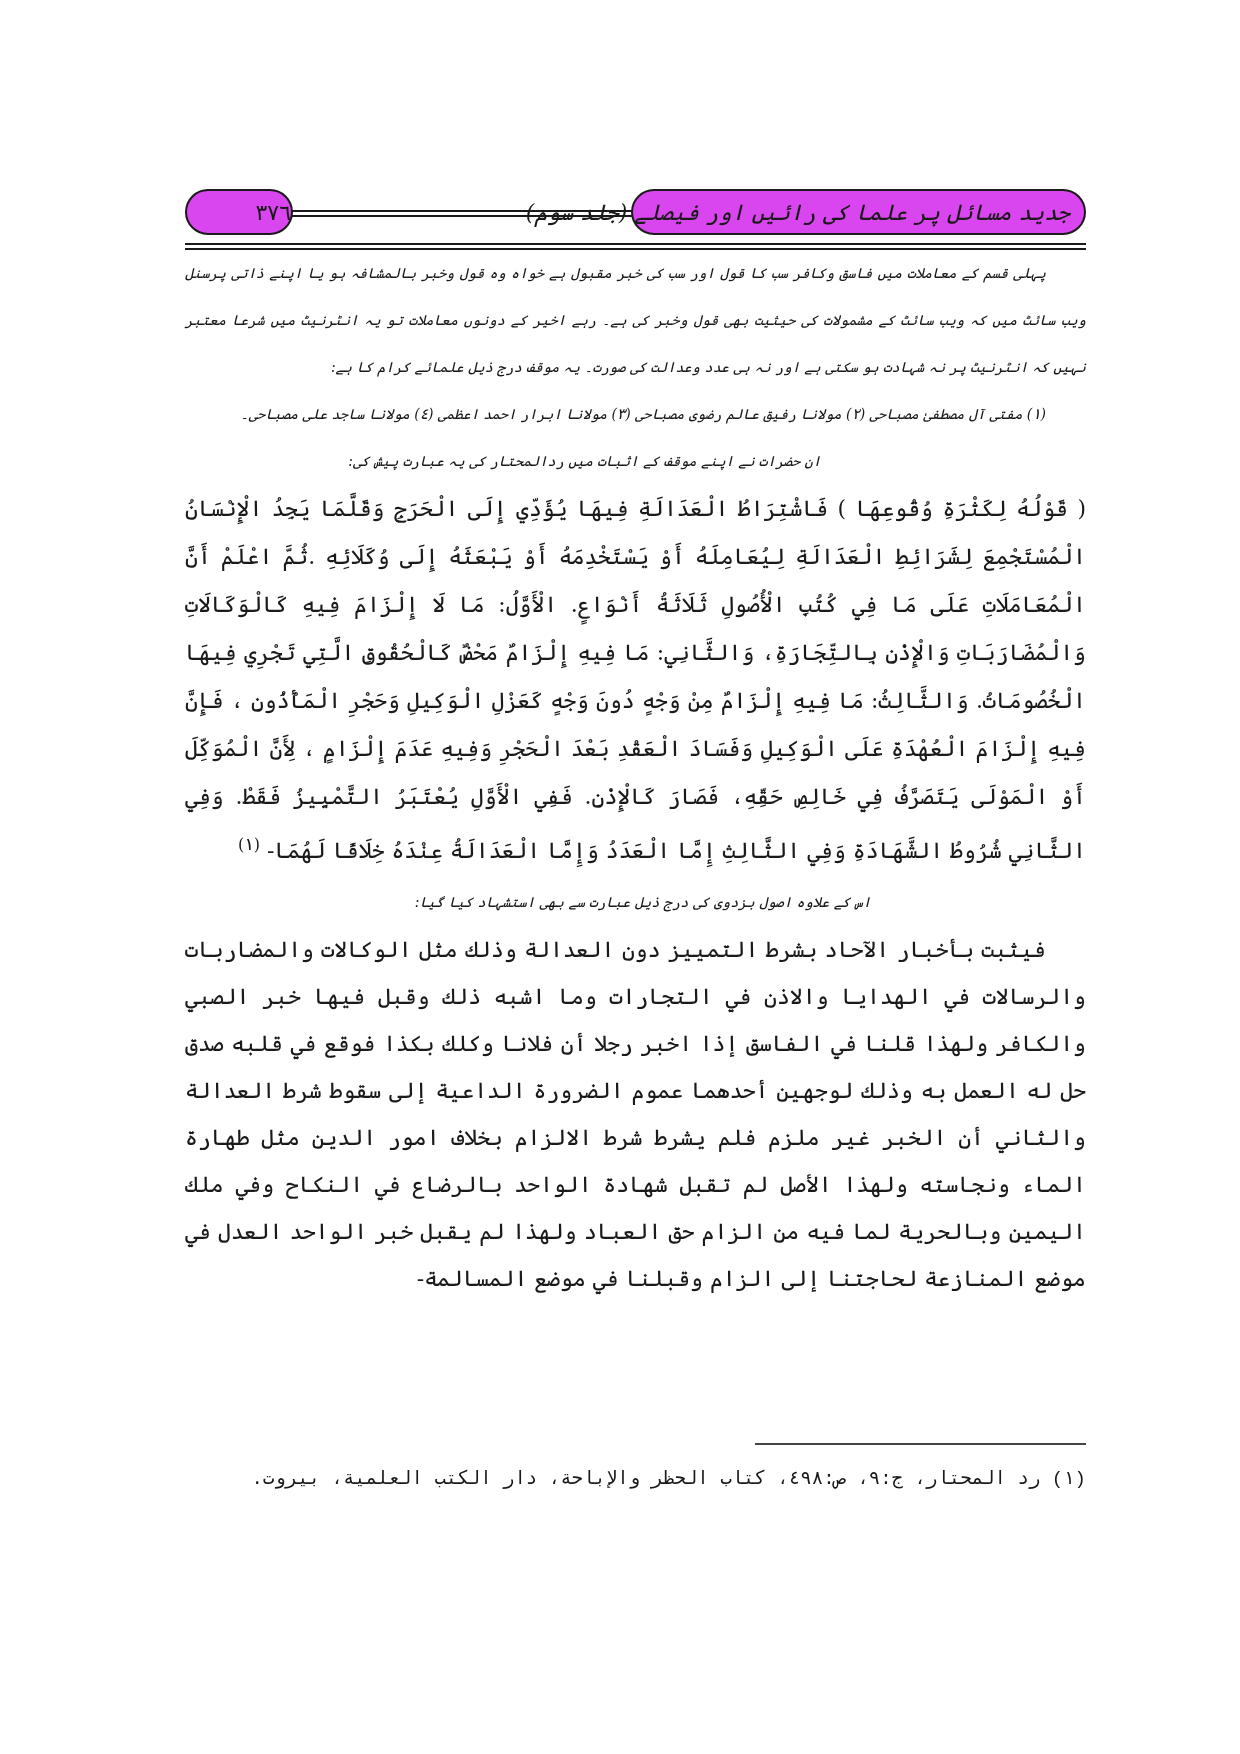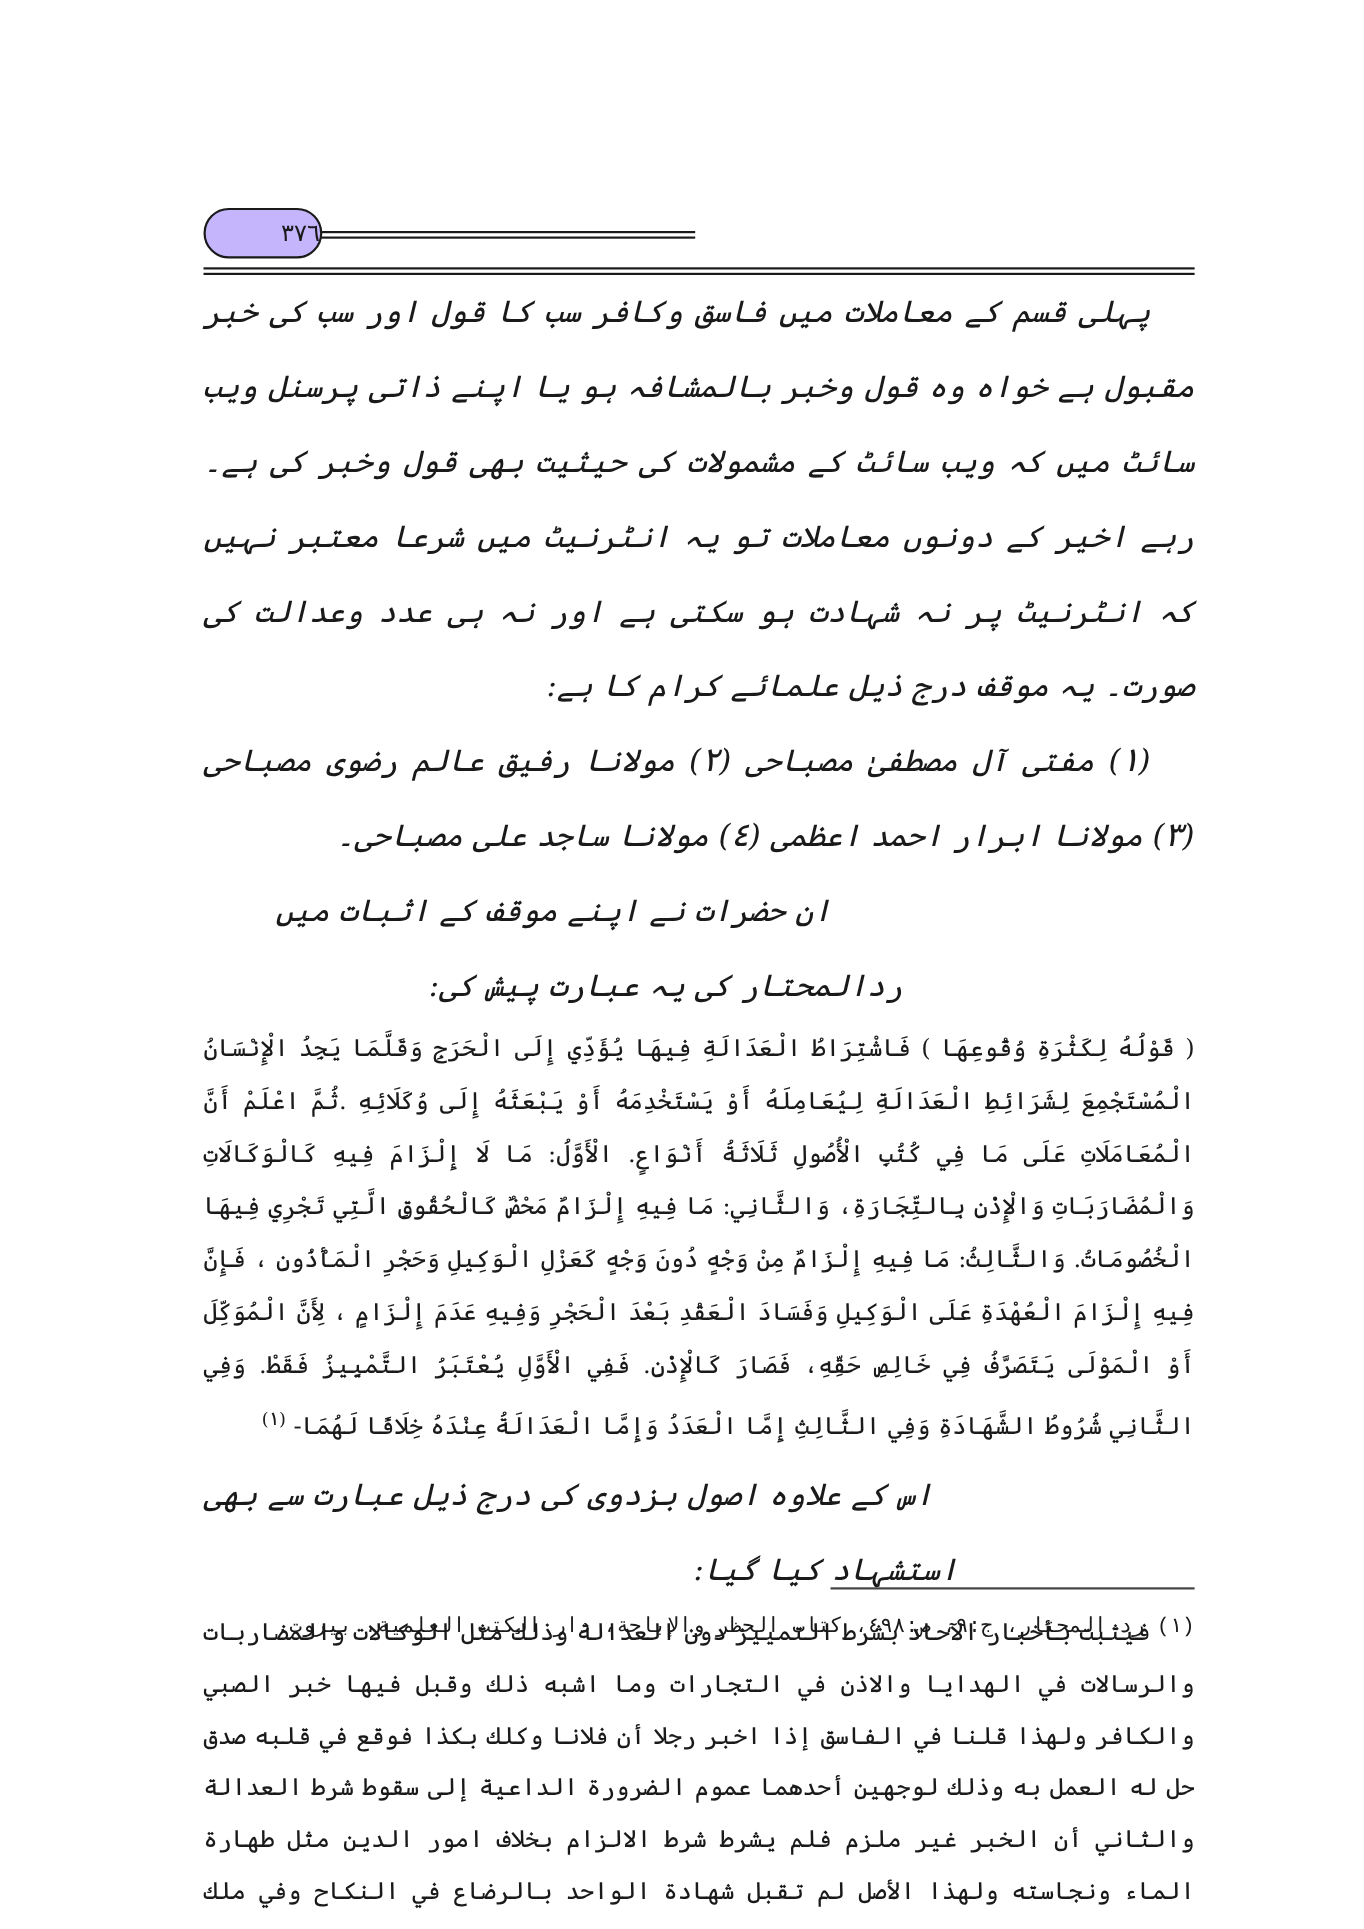--- a/index.html
+++ b/index.html
@@ -29,21 +29,21 @@
       top: 189px;
       width: 901px;
       height: 50px;
     }
     .pill {
       position: absolute;
       top: 0;
       height: 46px;
       border: 2px solid #1a1a1a;
       border-radius: 24px;
-      background: #c4b5fd;
+      background: #d946ef;
       display: flex;
       align-items: center;
       box-sizing: border-box;
     }
     .pill.page-no {
       left: 0;
       width: 108px;
       justify-content: flex-start;
       padding-left: 16px;
       font-size: 22px;
@@ -84,22 +84,22 @@
       position: absolute;
       left: 185px;
       width: 901px;
       top: 250px;
       direction: rtl;
     }
     p { margin: 0; }
     .urdu {
       font-family: "DejaVu Serif", serif;
       font-style: italic;
-      font-size: 28px;
-      line-height: 68px;
+      font-size: 14px;
+      line-height: 47px;
       text-align: justify;
       text-align-last: right;
     }
     .urdu.indent { text-indent: 40px; }
     .urdu.center-ish { padding-right: 215px; text-align: left; }
     .urdu.intro2 { padding-right: 265px; text-align: center; }
     .arabic {
       font-family: "DejaVu Serif", serif;
       font-size: 22px;
       line-height: 48px;
@@ -141,20 +141,23 @@
 </head>
 <body>
 
 <div class="page">
 
   <div class="header">
     <div class="pill page-no">
       <span>٣٧٦</span>
     </div>
     <div class="connector"></div>
+    <div class="pill book-title">
+      <span>جدید مسائل پر علما کی رائیں اور فیصلے (جلد سوم)</span>
+    </div>
   </div>
   <div class="header-rule"></div>
 
   <div class="body">
     <p class="urdu indent">پہلی قسم کے معاملات میں فاسق وکافر سب کا قول اور سب کی خبر مقبول ہے خواہ وہ قول وخبر بالمشافہ ہو یا اپنے ذاتی پرسنل ویب سائٹ میں کہ ویب سائٹ کے مشمولات کی حیثیت بھی قول وخبر کی ہے۔ رہے اخیر کے دونوں معاملات تو یہ انٹرنیٹ میں شرعا معتبر نہیں کہ انٹرنیٹ پر نہ شہادت ہو سکتی ہے اور نہ ہی عدد وعدالت کی صورت۔ یہ موقف درج ذیل علمائے کرام کا ہے:</p>
     <p class="urdu indent">(١) مفتی آل مصطفیٰ مصباحی (٢) مولانا رفیق عالم رضوی مصباحی (٣) مولانا ابرار احمد اعظمی (٤) مولانا ساجد علی مصباحی۔</p>
     <p class="urdu intro2">ان حضرات نے اپنے موقف کے اثبات میں ردالمحتار کی یہ عبارت پیش کی:</p>
     <p class="arabic"><span>( قَوْلُهُ لِكَثْرَةِ وُقُوعِهَا ) فَاشْتِرَاطُ الْعَدَالَةِ فِيهَا يُؤَدِّي إِلَى الْحَرَجِ وَقَلَّمَا يَجِدُ الْإِنْسَانُ الْمُسْتَجْمِعَ لِشَرَائِطِ الْعَدَالَةِ لِيُعَامِلَهُ أَوْ يَسْتَخْدِمَهُ أَوْ يَبْعَثَهُ إِلَى وُكَلَائِهِ .ثُمَّ اعْلَمْ أَنَّ الْمُعَامَلَاتِ عَلَى مَا فِي كُتُبِ الْأُصُولِ ثَلَاثَةُ أَنْوَاعٍ. الْأَوَّلُ: مَا لَا إِلْزَامَ فِيهِ كَالْوَكَالَاتِ وَالْمُضَارَبَاتِ وَالْإِذْنِ بِالتِّجَارَةِ، وَالثَّانِي: مَا فِيهِ إِلْزَامٌ مَحْضٌ كَالْحُقُوقِ الَّتِي تَجْرِي فِيهَا الْخُصُومَاتُ. وَالثَّالِثُ: مَا فِيهِ إِلْزَامٌ مِنْ وَجْهٍ دُونَ وَجْهٍ كَعَزْلِ الْوَكِيلِ وَحَجْرِ الْمَأْذُونِ ، فَإِنَّ فِيهِ إِلْزَامَ الْعُهْدَةِ عَلَى الْوَكِيلِ وَفَسَادَ الْعَقْدِ بَعْدَ الْحَجْرِ وَفِيهِ عَدَمَ إِلْزَامٍ ، لِأَنَّ الْمُوَكِّلَ أَوْ الْمَوْلَى يَتَصَرَّفُ فِي خَالِصِ حَقِّهِ، فَصَارَ كَالْإِذْنِ. فَفِي الْأَوَّلِ يُعْتَبَرُ التَّمْيِيزُ فَقَطْ. وَفِي الثَّانِي شُرُوطُ الشَّهَادَةِ وَفِي الثَّالِثِ إِمَّا الْعَدَدُ وَإِمَّا الْعَدَالَةُ عِنْدَهُ خِلَافًا لَهُمَا-</span> <span class="ref-mark">(١)</span></p>
     <div class="gap-s"></div>
     <p class="urdu center-ish">اس کے علاوہ اصول بزدوی کی درج ذیل عبارت سے بھی استشہاد کیا گیا:</p>

